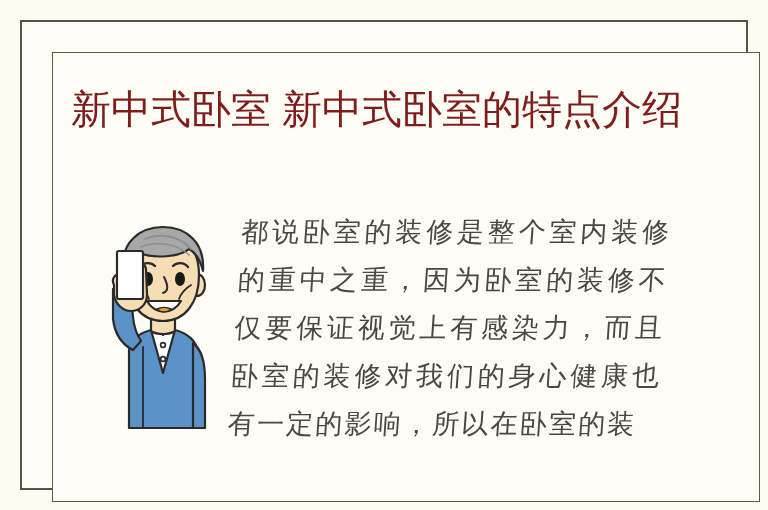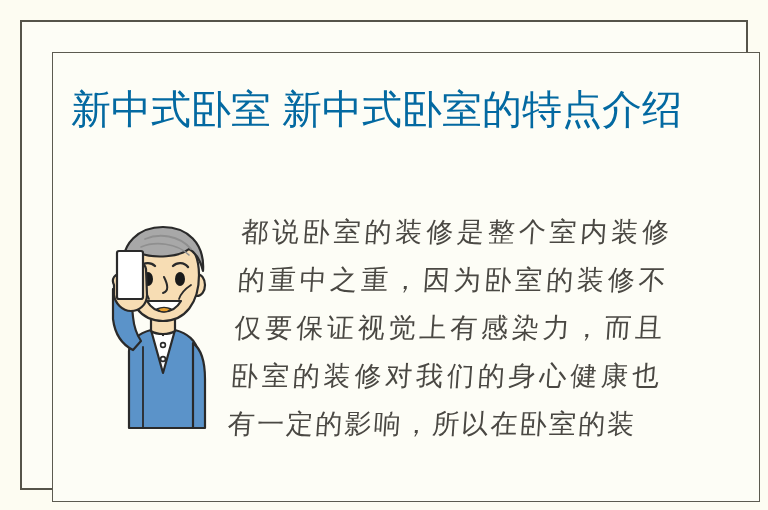--- a/index.html
+++ b/index.html
@@ -48,21 +48,21 @@
 
   
   #title {
     position: absolute;
     left: 18px;
     top: 28px;
     width: 640px;
     font-size: 40px;
     line-height: 56px;
     letter-spacing: 0px;
-    color: #0369a1;
+    color: #7f1d1d;
     font-weight: 400;
     font-family: "Liberation Sans", "DejaVu Sans", sans-serif;
     white-space: normal;
     word-break: break-all;
   }
 
   
   #content {
     position: absolute;
     left: 0px;

